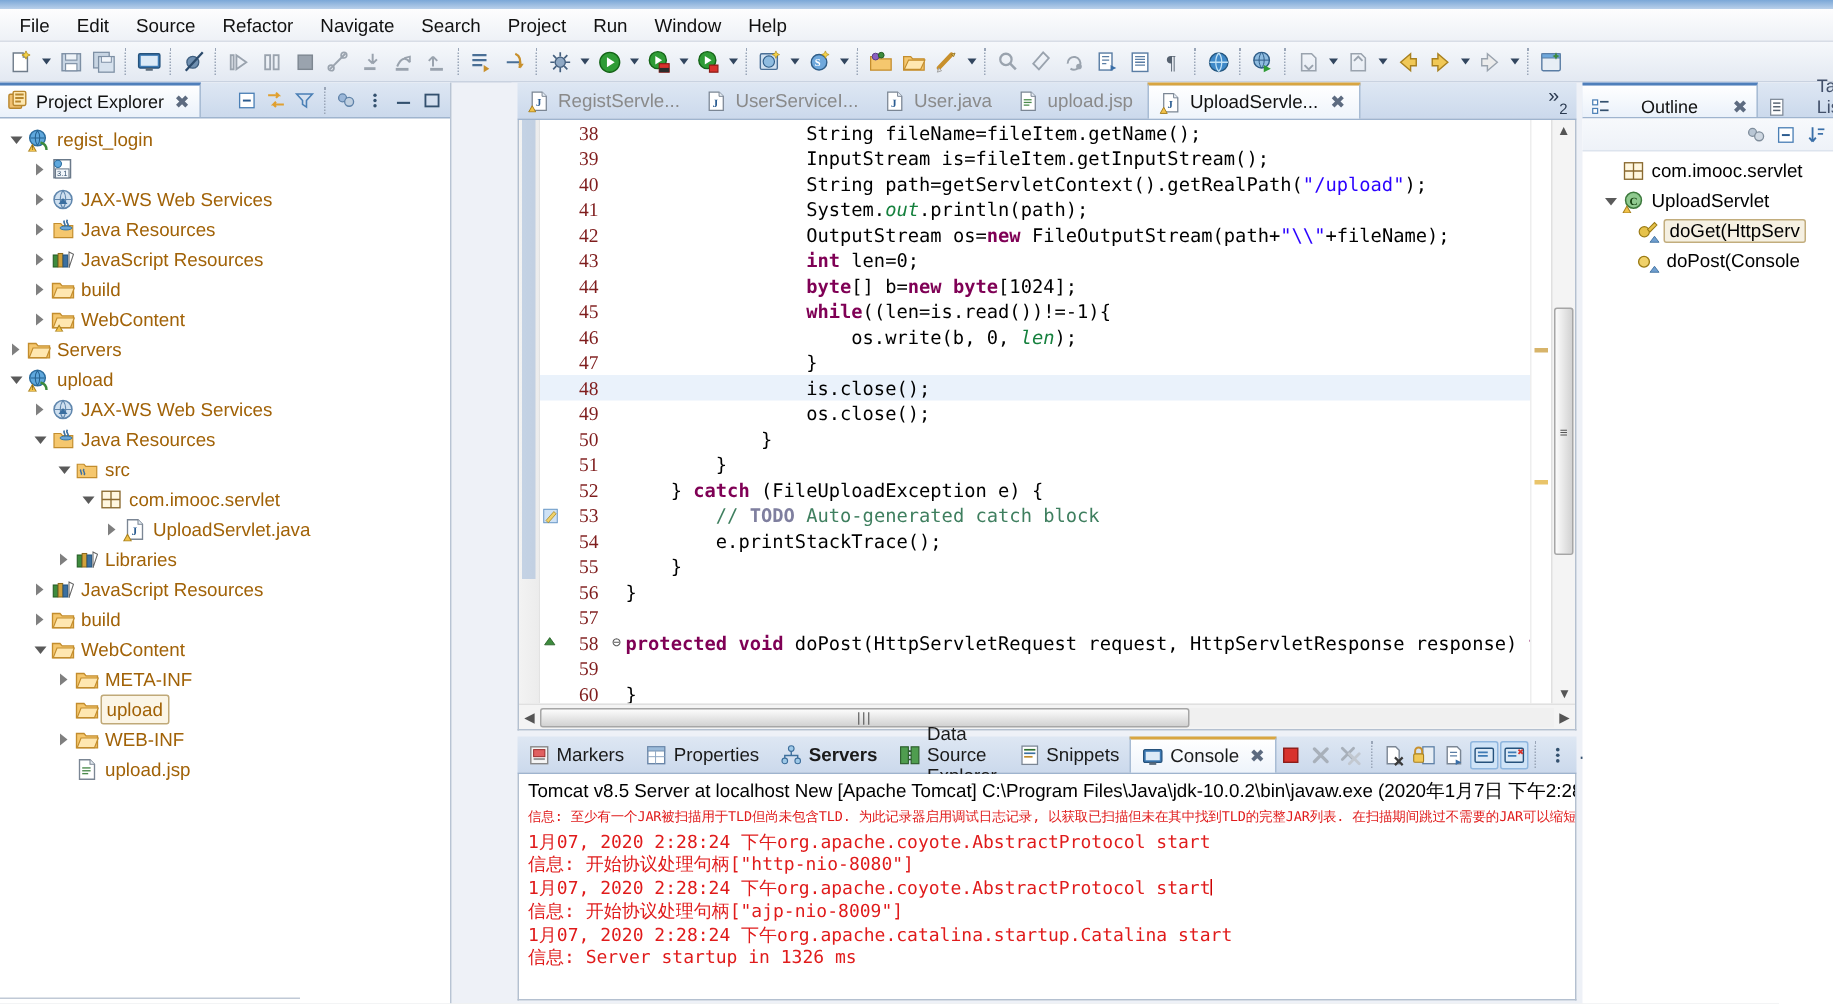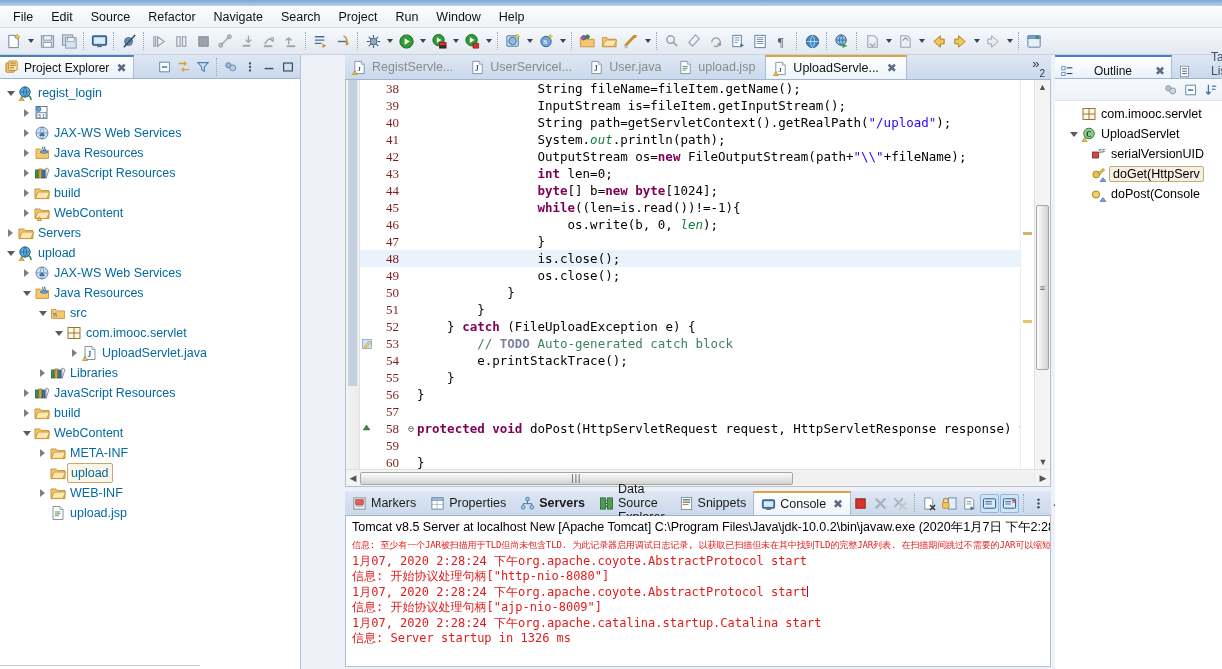--- a/index.html
+++ b/index.html
@@ -92,21 +92,21 @@
     border-right: 1px solid #a8bcd4;
     font-size: 12px; color: #111;
     cursor: default;
   }
   .view-tools {
     margin-left: auto; display: flex; align-items: center;
     gap: 1px; padding-right: 3px;
   }
   .vt-btn { width: 18px; height: 18px; display: flex; align-items: center; justify-content: center; cursor: default; border-radius: 2px; }
 
-  .tree { padding: 4px 0 0 0; font-size: 12.5px; color: #0369a1; overflow: hidden; height: calc(100% - 24px); }
+  .tree { padding: 4px 0 0 0; font-size: 12.5px; color: #a16207; overflow: hidden; height: calc(100% - 24px); }
   .tree-row {
     display: flex; align-items: center;
     height: 20px; padding-left: 4px;
     white-space: nowrap; cursor: default;
   }
   .tw { width: 13px; height: 20px; display: flex; align-items: center; justify-content: center; flex: 0 0 auto; }
   .tw.collapsed::after {
     content:""; width:0;height:0;
     border-top:4px solid transparent; border-bottom:4px solid transparent;
     border-left:5px solid #7f7f7f;
@@ -1201,31 +1201,20 @@
             <span class="tw expanded"></span>
             <span class="tree-ic">
               <svg width="16" height="16" viewBox="0 0 16 16">
                 <circle cx="8" cy="7.5" r="5.3" fill="#8fc98f" stroke="#3d7a3d"></circle>
                 <text x="5.3" y="10.6" font-size="7.4" fill="#14400f" font-family="serif" font-weight="bold">C</text>
                 <path d="M1 16 l2.6 -4.6 L6.2 16 z" fill="#f2c24a" stroke="#a8801f" stroke-width="0.7"></path>
               </svg>
             </span>
             <span class="ol-lbl">UploadServlet</span>
           </div>
-          <div class="ol-row" style="padding-left: 22px;">
-            <span class="tw"></span>
-            <span class="tree-ic">
-              <svg width="16" height="16" viewBox="0 0 16 16">
-                <rect x="1.5" y="6" width="6" height="6" fill="#c64b4b" stroke="#8a2020" stroke-width="0.8"></rect>
-                <text x="7.6" y="6.6" font-size="5.2" fill="#333" font-family="sans-serif">S</text>
-                <text x="11.2" y="6.6" font-size="5.2" fill="#333" font-family="sans-serif">F</text>
-              </svg>
-            </span>
-            <span class="ol-lbl">serialVersionUID</span>
-          </div>
           <div class="ol-row selected" style="padding-left: 22px;">
             <span class="tw"></span>
             <span class="tree-ic">
               <svg width="16" height="16" viewBox="0 0 16 16">
                 <circle cx="5.2" cy="8.5" r="3.4" fill="#e6c24a" stroke="#9a7a14" stroke-width="0.8"></circle>
                 <path d="M7.4 7 l4.6 -4.6 l1.6 1.6 l-4.6 4.6 z" fill="#e6c24a" stroke="#9a7a14" stroke-width="0.7"></path>
                 <path d="M9 15.5 l3 -4 l3 4 z" fill="#6f9fd0" stroke="#3f6f9f" stroke-width="0.6"></path>
               </svg>
             </span>
             <span class="ol-lbl">doGet(HttpServ</span>

